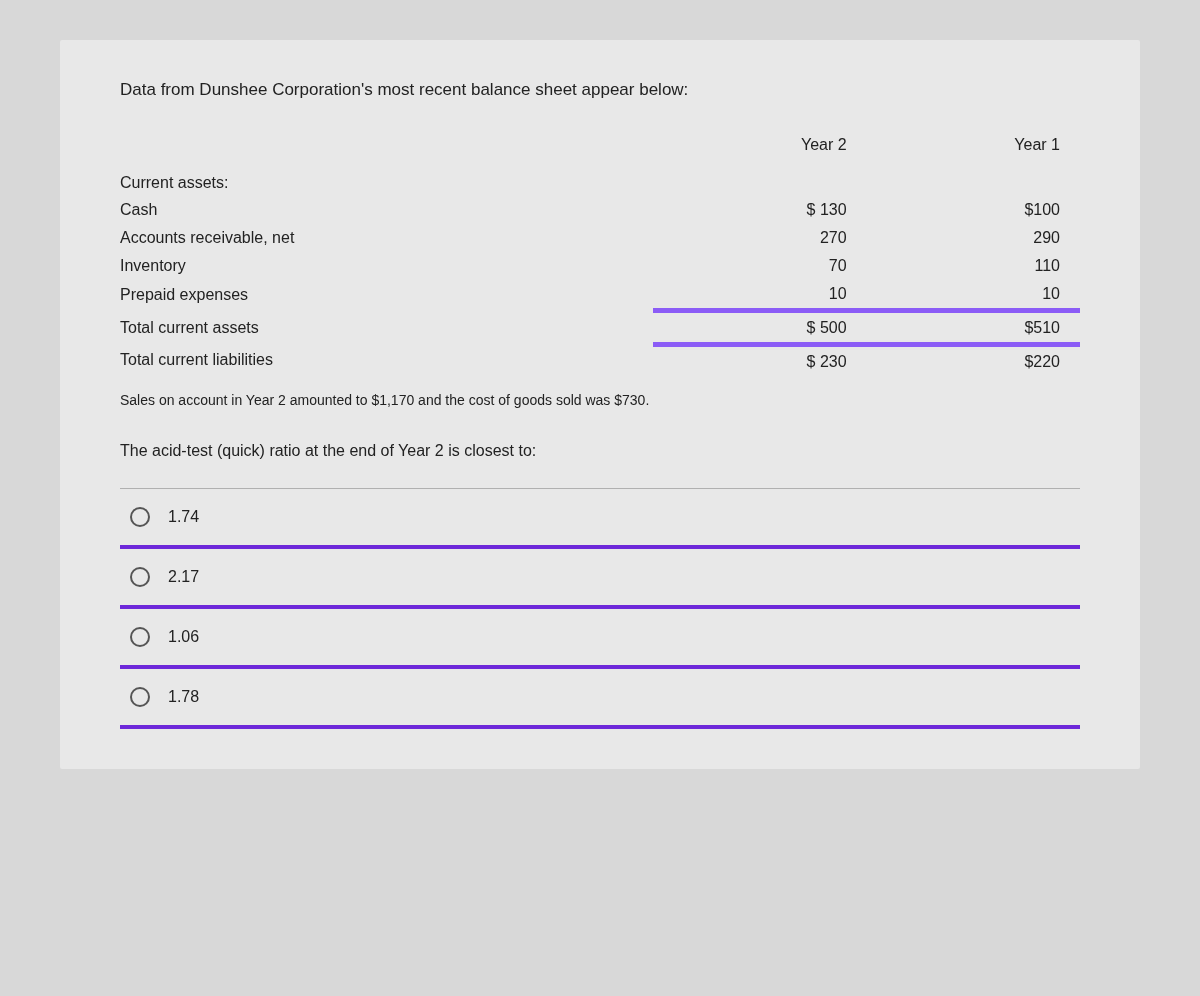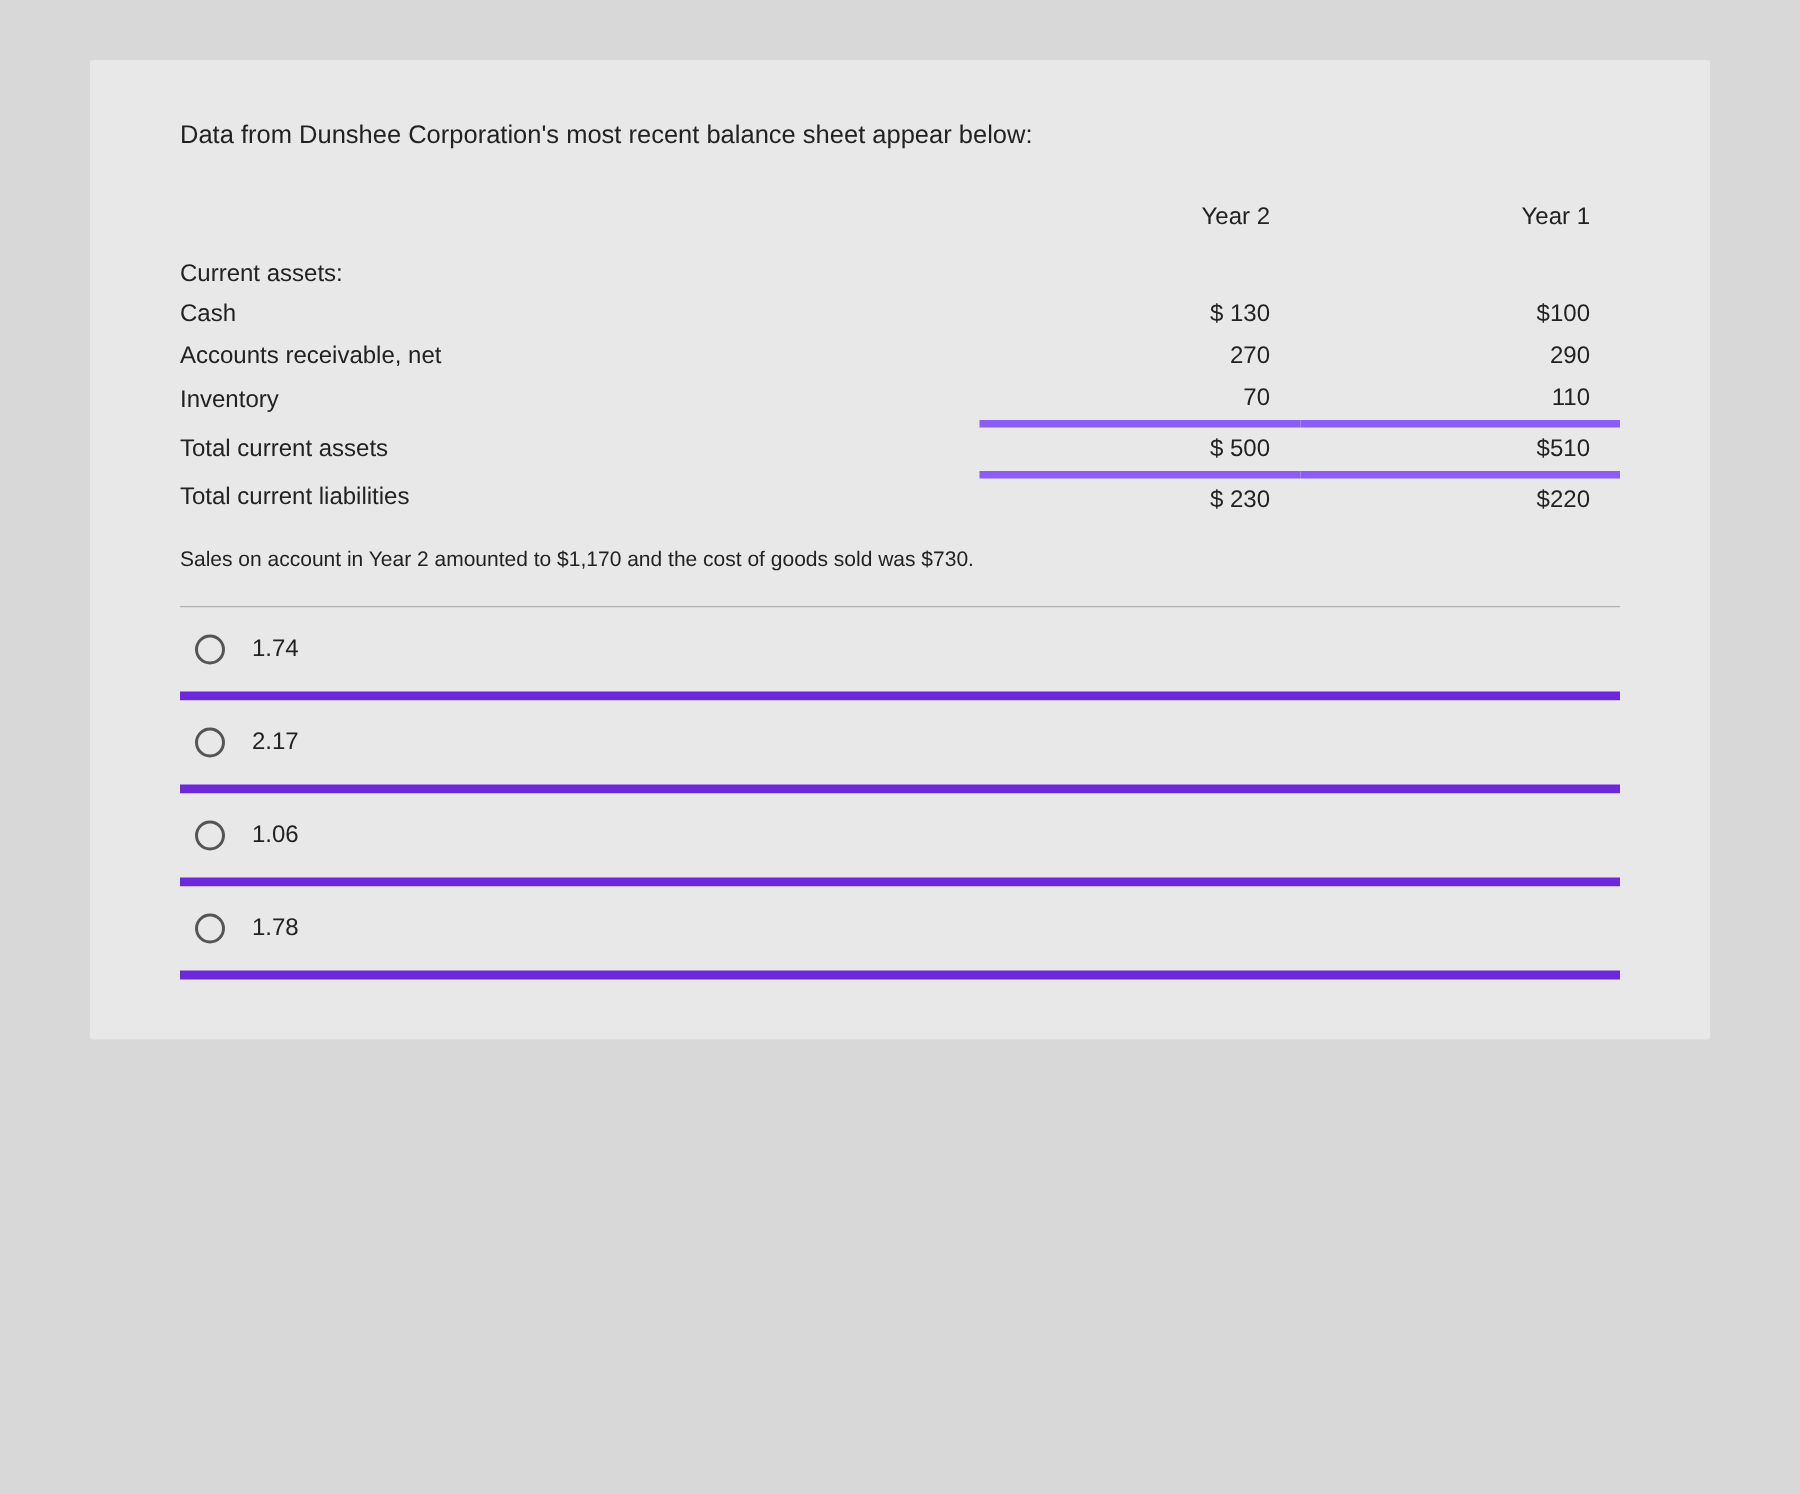--- a/index.html
+++ b/index.html
@@ -89,21 +89,21 @@
 
     .options-container {
       border-top: 1px solid #b0b0b0;
       width: 100%;
     }
 
     .option-row {
       display: flex;
       align-items: center;
       padding: 18px 0 18px 10px;
-      border-bottom: 6px solid #6d28d9;
+      border-bottom: 4px solid #6d28d9;
       background-color: #e8e8e8;
       cursor: pointer;
     }
 
     .radio-circle {
       width: 20px;
       height: 20px;
       border-radius: 50%;
       border: 2px solid #555;
       margin-right: 18px;
@@ -149,35 +149,41 @@
         <tr>
           <td class="label-col">Accounts receivable, net</td>
           <td class="value-col">270</td>
           <td class="value-col">290</td>
         </tr>
         <tr>
           <td class="label-col">Inventory</td>
           <td class="value-col">70</td>
           <td class="value-col">110</td>
         </tr>
+        <tr>
+          <td class="label-col">Prepaid expenses</td>
+          <td class="value-col">10</td>
+          <td class="value-col">10</td>
+        </tr>
         <tr class="total-row">
           <td class="label-col">Total current assets</td>
           <td class="value-col">$ 500</td>
           <td class="value-col">$510</td>
         </tr>
         <tr class="total-row">
           <td class="label-col">Total current liabilities</td>
           <td class="value-col">$ 230</td>
           <td class="value-col">$220</td>
         </tr>
       </tbody>
   </table>
 
   <p class="sales-note">Sales on account in Year 2 amounted to $1,170 and the cost of goods sold was $730.</p>
 
+  <p class="question-text">The acid-test (quick) ratio at the end of Year 2 is closest to:</p>
 
   <div class="options-container">
     <div id="options-list">
         <div class="option-row">
           <div class="radio-circle"></div>
           <span class="option-label">1.74</span>
         </div>
         <div class="option-row">
           <div class="radio-circle"></div>
           <span class="option-label">2.17</span>

